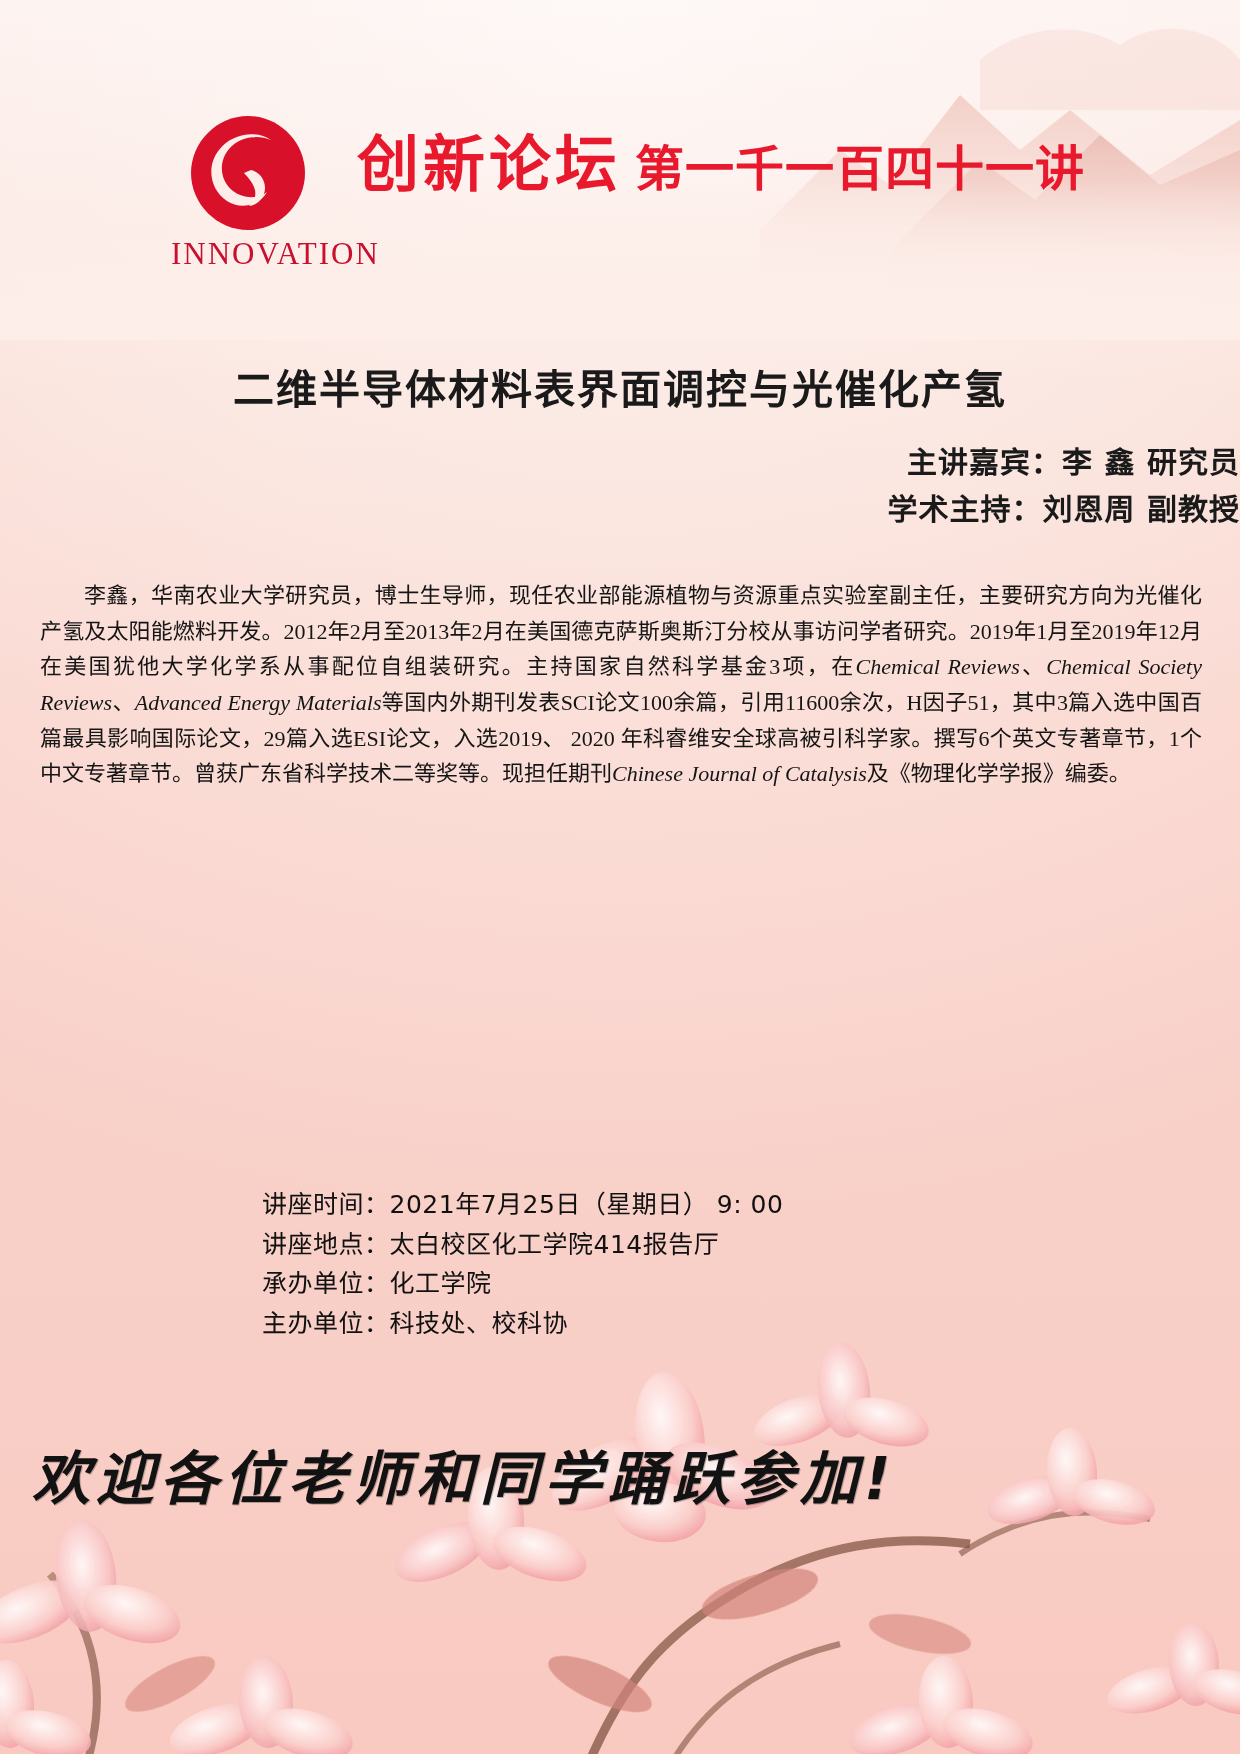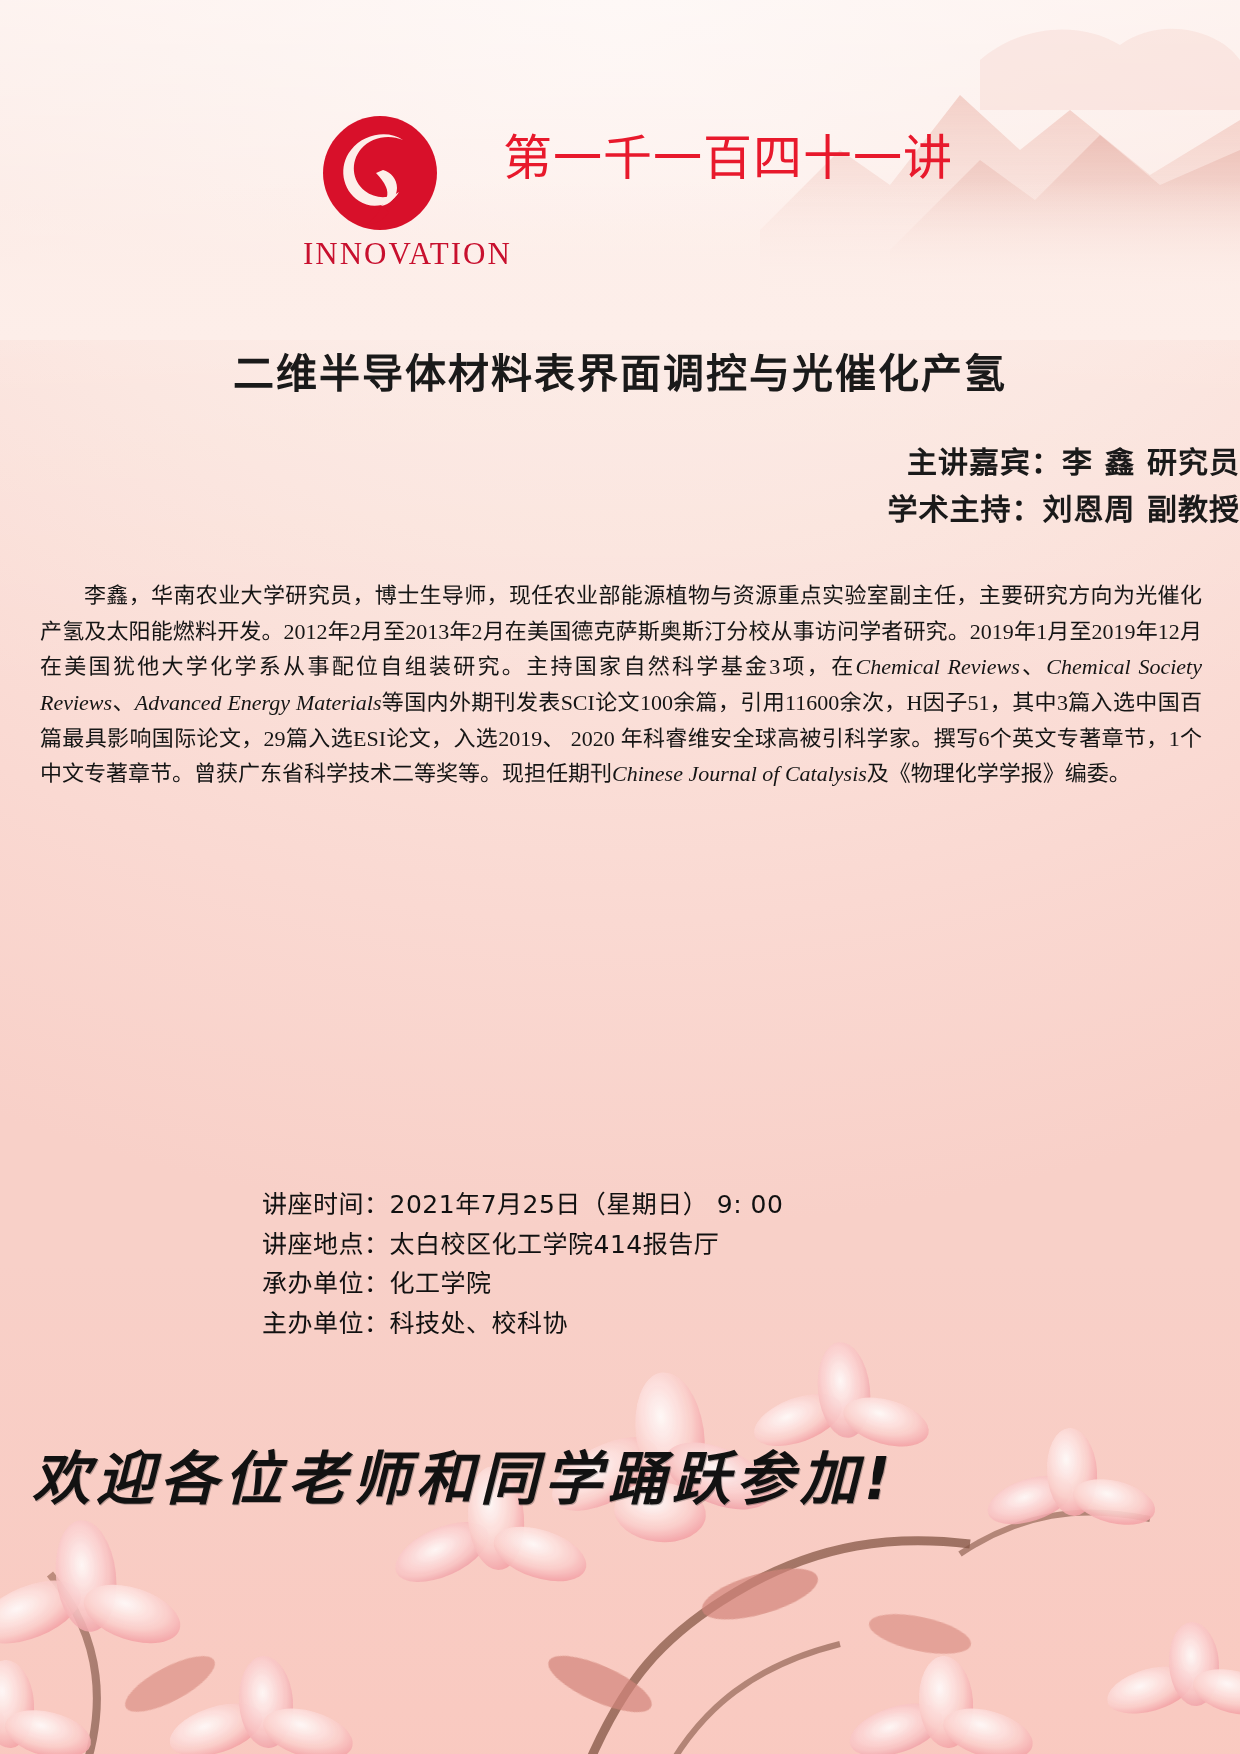--- a/index.html
+++ b/index.html
@@ -105,32 +105,32 @@
   .forum-title {
     font-family: "DejaVu Sans", sans-serif;
     font-weight: bold;
     font-size: 62px;
     letter-spacing: 4px;
     color: #e8192c;
     line-height: 1;
   }
   .forum-issue {
     font-family: "DejaVu Sans", sans-serif;
-    font-weight: normal;
+    font-weight: bold;
     font-size: 49px;
     letter-spacing: 1px;
     color: #e8192c;
     margin-left: 14px;
     line-height: 1;
   }
 
   
   .lecture-title {
     position: absolute;
-    top: 340px;
+    top: 356px;
     left: 0;
     width: 1240px;
     text-align: center;
     font-family: Liberation Sans, sans-serif;
     font-weight: bold;
     font-size: 41px;
     letter-spacing: 2px;
     color: #1a1a1a;
   }
 
@@ -310,20 +310,21 @@
     <div class="logo-block">
       <svg class="logo-mark" viewBox="0 0 126 126">
         <path d="M63,6 C94,6 120,32 120,63 C120,94 94,120 63,120 C32,120 6,94 6,63 C6,32 32,6 63,6 Z" fill="#d8102a"></path>
         <path d="M86,30 C72,24 54,27 44,39 C33,52 35,71 48,81 C58,89 73,89 82,82 C74,96 55,100 42,91 C25,80 21,56 34,40 C47,23 72,20 86,30 Z" fill="#fdeee9"></path>
         <path d="M66,60 C74,62 80,69 80,78 C80,87 73,95 64,96 C70,91 72,84 69,77 C67,72 63,67 59,63 Z" fill="#fdeee9"></path>
         <path d="M64,96 C61,104 56,110 49,114 C58,115 67,110 72,102 Z" fill="#d8102a"></path>
       </svg>
       <div class="logo-word">INNOVATION</div>
     </div>
     <div class="title-block">
+      <div class="forum-title">创新论坛</div>
       <div class="forum-issue">第一千一百四十一讲</div>
     </div>
   </div>
 
   <div class="lecture-title">二维半导体材料表界面调控与光催化产氢</div>
 
   <div class="speakers">
     <div class="speaker-line">主讲嘉宾：李  鑫  研究员</div>
     <div class="speaker-line">学术主持：刘恩周  副教授</div>
   </div>

